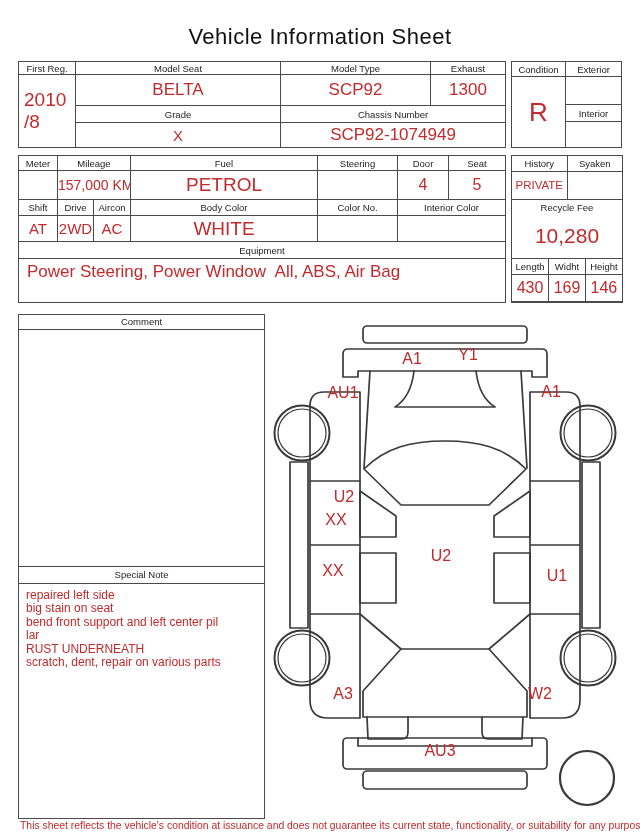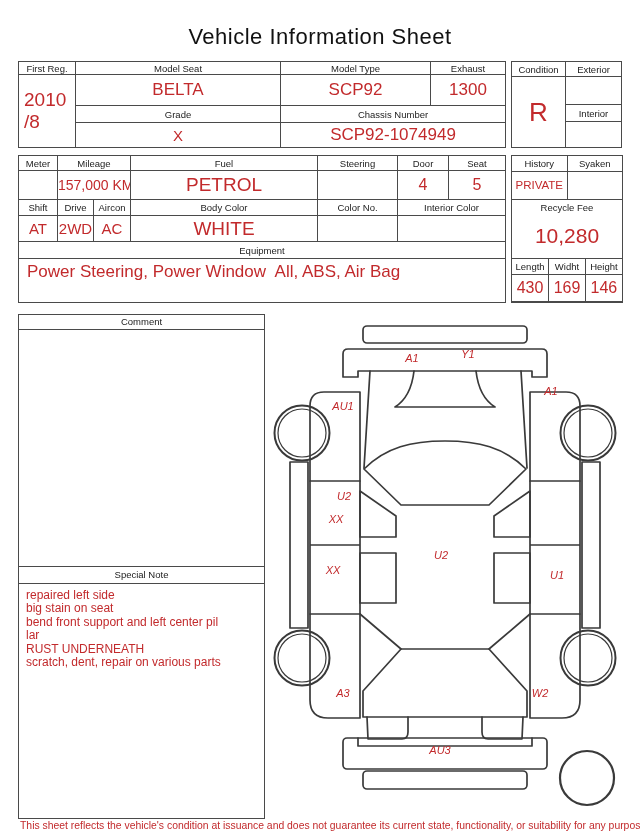--- a/index.html
+++ b/index.html
@@ -27,21 +27,21 @@
   }
   .box-hdr{height:14px;line-height:14px;text-align:center;font-size:9.5px;color:#222;}
   .comment-body{height:236px;border-top:1px solid #4a4a4a;}
   .sn-hdr{height:16px;line-height:16px;text-align:center;font-size:9.5px;color:#222;
           border-top:1px solid #4a4a4a;border-bottom:1px solid #4a4a4a;}
   .sn-body{padding:5px 0 0 7px;color:var(--red);font-size:12px;line-height:13.4px;}
   .diagram{position:absolute;left:270px;top:315px;width:355px;height:500px;}
   .diagram svg{position:absolute;left:0;top:0;}
   .dlabel{
     position:absolute;transform:translate(-50%,-50%);
-    color:var(--red);font-size:11px;line-height:11px;white-space:nowrap;font-style:italic;
+    color:var(--red);font-size:16px;line-height:11px;white-space:nowrap;
   }
   .disclaimer{
     position:absolute;left:20px;top:820px;width:604px;
     color:var(--red);font-size:10.4px;line-height:12px;white-space:nowrap;
   }
   .eq-val{vertical-align:top;text-align:left;padding:3px 0 0 8px;font-size:17px;white-space:pre-wrap;}
   .firstreg{font-size:19px;line-height:22px;text-align:left;padding-left:5px;}
 </style>
 </head>
 <body>
@@ -258,21 +258,21 @@
         <circle cx="588" cy="433" r="24" stroke-width="1.2"></circle>
         <circle cx="302" cy="658" r="27.5" stroke-width="2"></circle>
         <circle cx="302" cy="658" r="24" stroke-width="1.2"></circle>
         <circle cx="588" cy="658" r="27.5" stroke-width="2"></circle>
         <circle cx="588" cy="658" r="24" stroke-width="1.2"></circle>
         <circle cx="587" cy="778" r="27" stroke-width="2.2"></circle>
       </g>
     </svg>
     <span class="dlabel" style="left:142px;top:43px">A1</span>
     <span class="dlabel" style="left:198px;top:39px">Y1</span>
-    <span class="dlabel" style="left:73px;top:91px">AU1</span>
+    <span class="dlabel" style="left:73px;top:77px">AU1</span>
     <span class="dlabel" style="left:281px;top:76px">A1</span>
     <span class="dlabel" style="left:74px;top:181px">U2</span>
     <span class="dlabel" style="left:66px;top:204px">XX</span>
     <span class="dlabel" style="left:63px;top:255px">XX</span>
     <span class="dlabel" style="left:171px;top:240px">U2</span>
     <span class="dlabel" style="left:287px;top:260px">U1</span>
     <span class="dlabel" style="left:73px;top:378px">A3</span>
     <span class="dlabel" style="left:270px;top:378px">W2</span>
     <span class="dlabel" style="left:170px;top:435px">AU3</span>
   </div>

